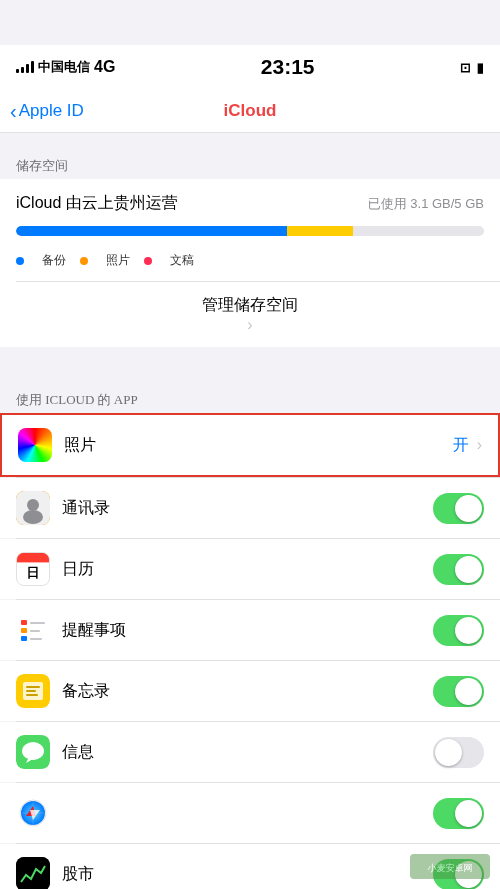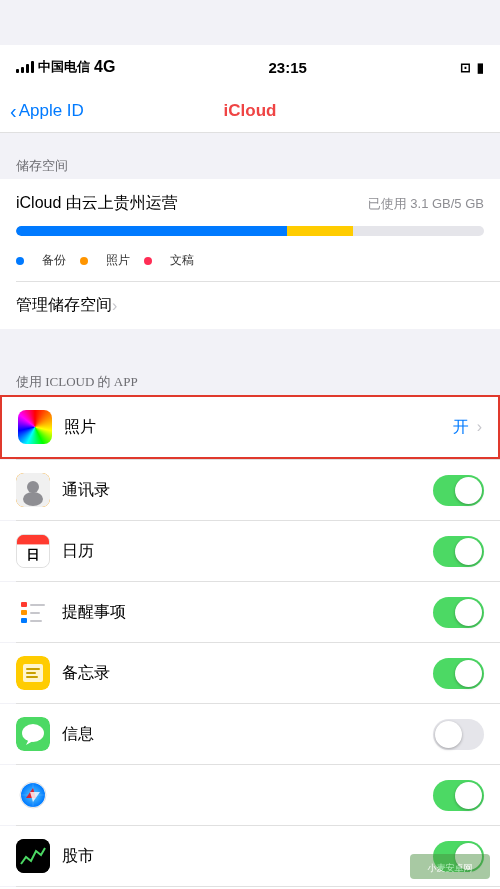--- a/index.html
+++ b/index.html
@@ -18,21 +18,21 @@
       height: 44px;
       display: flex;
       align-items: center;
       justify-content: space-between;
       padding: 0 16px;
       font-size: 13px;
       font-weight: 600;
       margin-top: 45px;
     }
     .status-left { display: flex; align-items: center; gap: 4px; }
-    .status-center { font-size: 15px; font-weight: 600; }
+    .status-center { font-size: 21px; font-weight: 600; }
     .status-right { display: flex; align-items: center; gap: 6px; font-size: 12px; }
     .signal-bars { display: flex; align-items: flex-end; gap: 2px; }
     .signal-bar { background: #000; border-radius: 1px; width: 3px; }
 
     
     .nav-bar {
       background: #fff;
       height: 44px;
       display: flex;
       align-items: center;
@@ -215,20 +215,21 @@
       background: #f2f2f7;
     }
 
     
     .manage-row {
       display: flex;
       align-items: center;
       justify-content: flex-start;
       padding: 13px 16px;
       background: #fff;
+      flex-direction: column;
     }
 
     
     .icloud-section-label {
       padding: 14px 16px 4px;
       font-size: 13px;
       color: #6d6d72;
       font-family: Liberation Serif, serif;
     }
 

